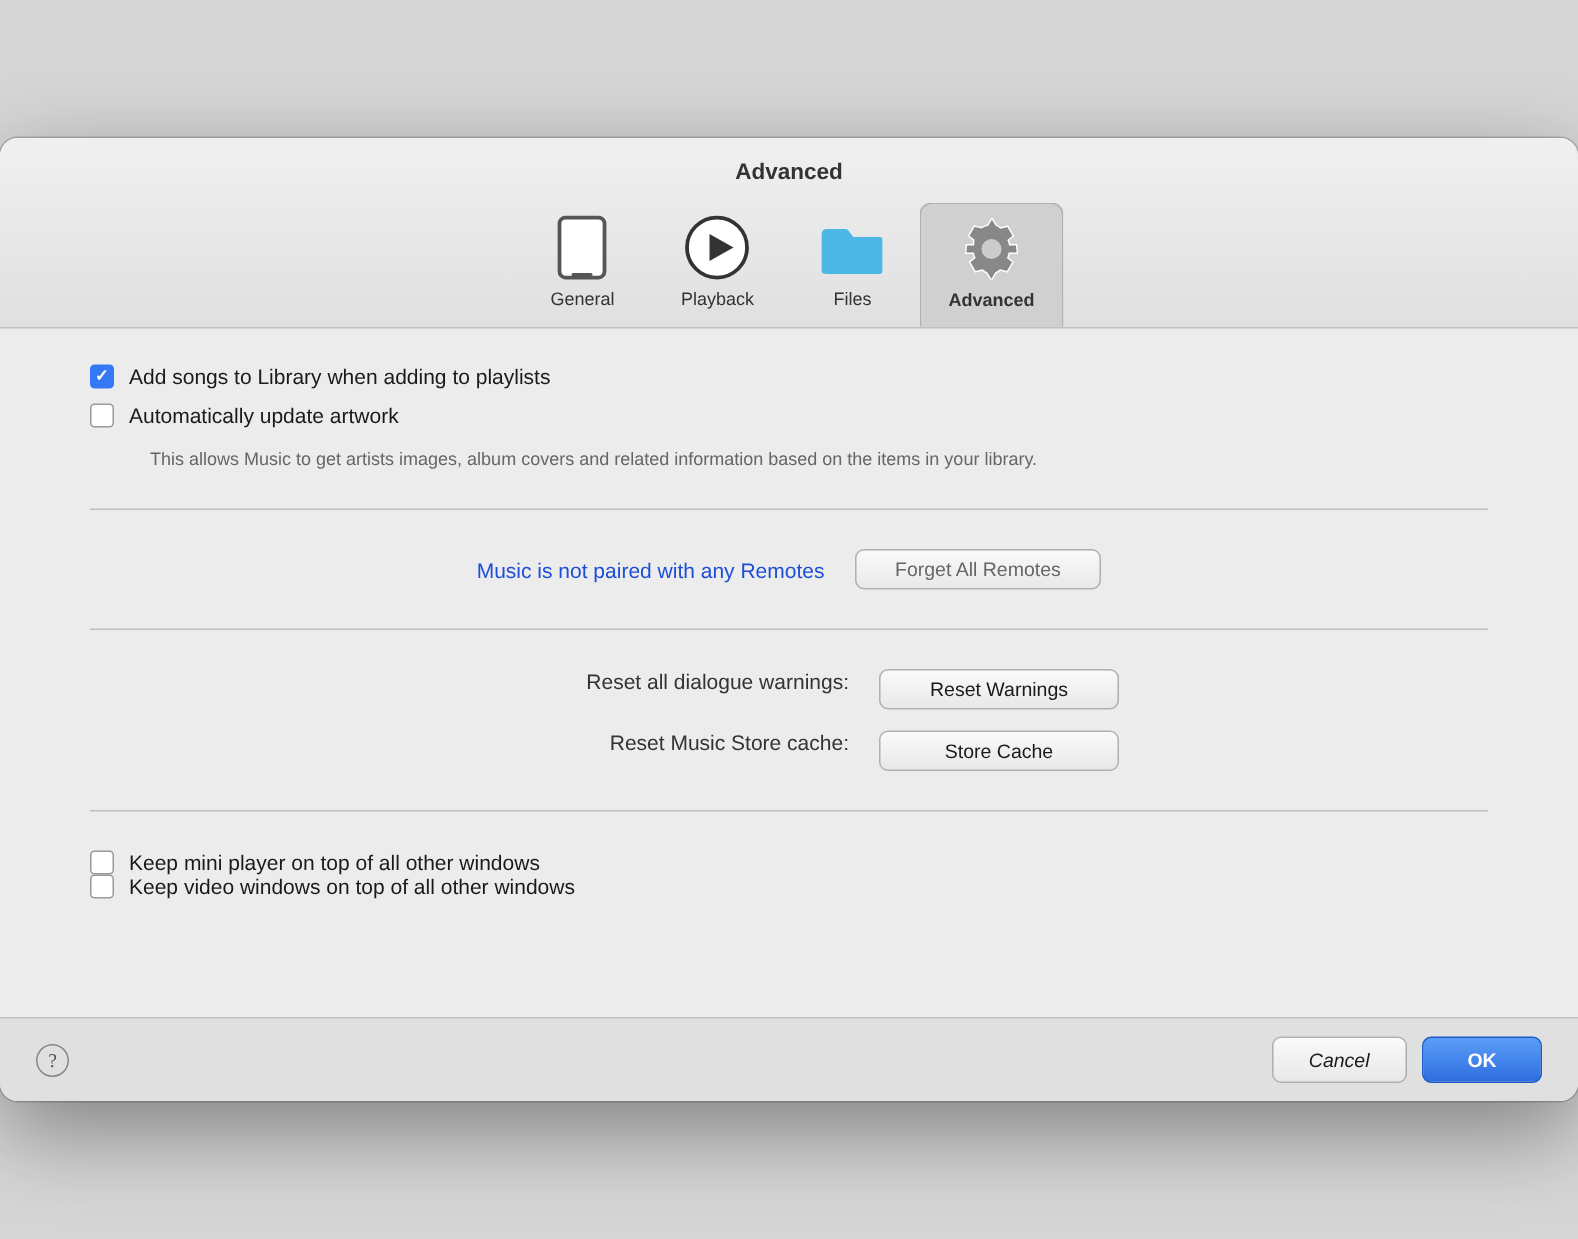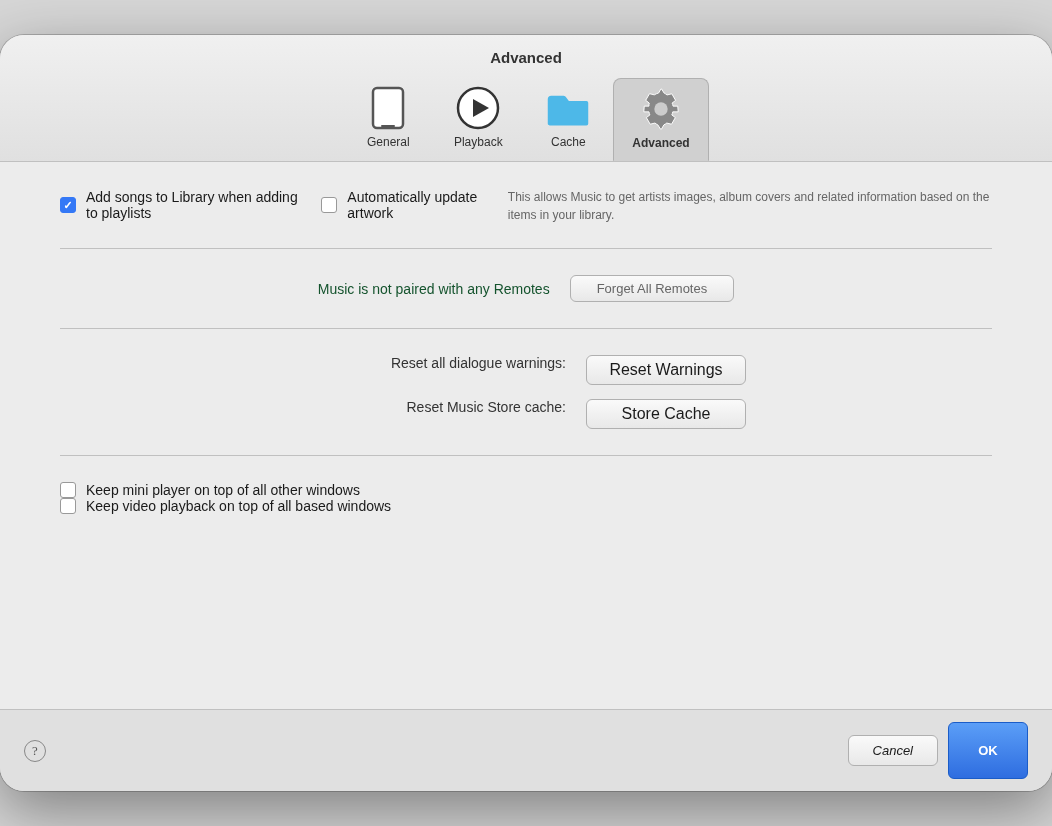--- a/index.html
+++ b/index.html
@@ -8,23 +8,23 @@
       font-family: -apple-system, BlinkMacSystemFont, "San Francisco", "Helvetica Neue", Arial, sans-serif;
       background: #d6d6d6;
       display: flex;
       align-items: center;
       justify-content: center;
       min-height: 100vh;
     }
 
     .window {
       width: 1052px;
-      height: 756px;
+      height: 642px;
       background: #ececec;
-      border-radius: 24px;
+      border-radius: 12px;
       box-shadow: 0 20px 60px rgba(0,0,0,0.4), 0 0 0 1px rgba(0,0,0,0.2);
       display: flex;
       flex-direction: column;
       overflow: hidden;
       position: relative;
     }
 
     
     .title-bar {
       background: linear-gradient(to bottom, #f0f0f0, #e0e0e0);
@@ -91,21 +91,21 @@
       flex: 1;
       padding: 24px 60px 20px 60px;
       display: flex;
       flex-direction: column;
       gap: 0;
     }
 
     
     .checkbox-section {
       display: flex;
-      flex-direction: row;
+      flex-direction: column;
       gap: 10px;
       margin-bottom: 8px;
     }
 
     .checkbox-row {
       display: flex;
       align-items: center;
       gap: 10px;
     }
 
@@ -134,21 +134,21 @@
       font-weight: 700;
       line-height: 1;
     }
 
     .checkbox-label {
       font-size: 14px;
       color: #1a1a1a;
     }
 
     .description-text {
-      margin-left: 8px;
+      margin-left: 40px;
       font-size: 12px;
       color: #666;
       line-height: 1.5;
       margin-top: 2px;
     }
 
     .divider {
       height: 1px;
       background: #c0c0c0;
       margin: 16px 0;
@@ -158,21 +158,21 @@
     .remotes-section {
       display: flex;
       align-items: center;
       justify-content: center;
       gap: 20px;
       padding: 10px 0;
     }
 
     .remotes-label {
       font-size: 14px;
-      color: #14532d;
+      color: #1d4ed8;
     }
 
     .btn-secondary {
       background: linear-gradient(to bottom, #fafafa, #e8e8e8);
       border: 1px solid #b0b0b0;
       border-radius: 6px;
       padding: 5px 26px;
       font-size: 13px;
       color: #666;
       cursor: pointer;
@@ -199,21 +199,21 @@
       color: #333;
       text-align: right;
       min-width: 260px;
     }
 
     .btn-action {
       background: linear-gradient(to bottom, #fafafa, #e8e8e8);
       border: 1px solid #b0b0b0;
       border-radius: 6px;
       padding: 5px 22px;
-      font-size: 16px;
+      font-size: 13px;
       color: #1a1a1a;
       cursor: pointer;
       font-family: inherit;
       min-width: 160px;
       text-align: center;
     }
 
     
     .window-section {
       display: flex;
@@ -263,21 +263,21 @@
       cursor: pointer;
       font-family: inherit;
       min-width: 80px;
       font-style: italic;
     }
 
     .btn-ok {
       background: linear-gradient(to bottom, #5b9ef7, #2e6de0);
       border: 1px solid #1a5cc8;
       border-radius: 6px;
-      padding: 20px 28px;
+      padding: 7px 28px;
       font-size: 13px;
       font-weight: 600;
       color: white;
       cursor: pointer;
       font-family: inherit;
       min-width: 80px;
     }
 
     
     .gear-svg {
@@ -313,21 +313,21 @@
         </div>
         <span class="tab-label">Playback</span>
       </div>
 
       <div class="tab-item">
         <div class="tab-icon">
           <svg width="50" height="44" viewBox="0 0 50 44" fill="none" xmlns="http://www.w3.org/2000/svg">
             <path d="M2 12 Q2 8 6 8 L20 8 Q22 8 23 10 L26 14 L46 14 Q48 14 48 16 L48 40 Q48 42 46 42 L6 42 Q2 42 2 40 Z" fill="#4db8e8"></path>
           </svg>
         </div>
-        <span class="tab-label">Cache</span>
+        <span class="tab-label">Files</span>
       </div>
 
 
       <div class="tab-item active">
         <div class="tab-icon">
           <svg class="gear-svg" viewBox="0 0 46 46" fill="none" xmlns="http://www.w3.org/2000/svg">
             <path d="M23 14a9 9 0 100 18 9 9 0 000-18z" fill="#888"></path>
             <path d="M23 2l-2.5 4.3A15 15 0 0016 8.2L11 7l-4 6.9 3.7 2.9A15 15 0 0010.4 20H5.5l-.5 6h5.4c.2 1.1.5 2.2 1 3.2L7.7 32l4 6.9 5-1.2c.9.7 1.9 1.4 3 1.9L22.5 44h1l2.5-4.4c1.1-.5 2.1-1.2 3-1.9l5 1.2 4-6.9-3.7-2.8c.5-1 .8-2.1 1-3.2H41l-.5-6h-4.9c-.2-1.1-.5-2.2-1-3.2L38.3 14l-4-6.9-5 1.2c-.9-.7-1.9-1.4-3-1.9L23.5 2z" fill="#888" stroke="#fff" stroke-width="1"></path>
             <circle cx="23" cy="23" r="7" fill="#ccc"></circle>
           </svg>
@@ -374,21 +374,21 @@
 
     <div class="divider"></div>
 
     <div class="window-section">
       <div class="checkbox-row">
         <div class="checkbox"></div>
         <span class="checkbox-label">Keep mini player on top of all other windows</span>
       </div>
       <div class="checkbox-row">
         <div class="checkbox"></div>
-        <span class="checkbox-label">Keep video playback on top of all based windows</span>
+        <span class="checkbox-label">Keep video windows on top of all other windows</span>
       </div>
     </div>
 
   </div>
 
   <div class="footer">
     <button class="help-button">?</button>
     <div class="footer-buttons">
       <button class="btn-cancel">Cancel</button>
       <button class="btn-ok">OK</button>

